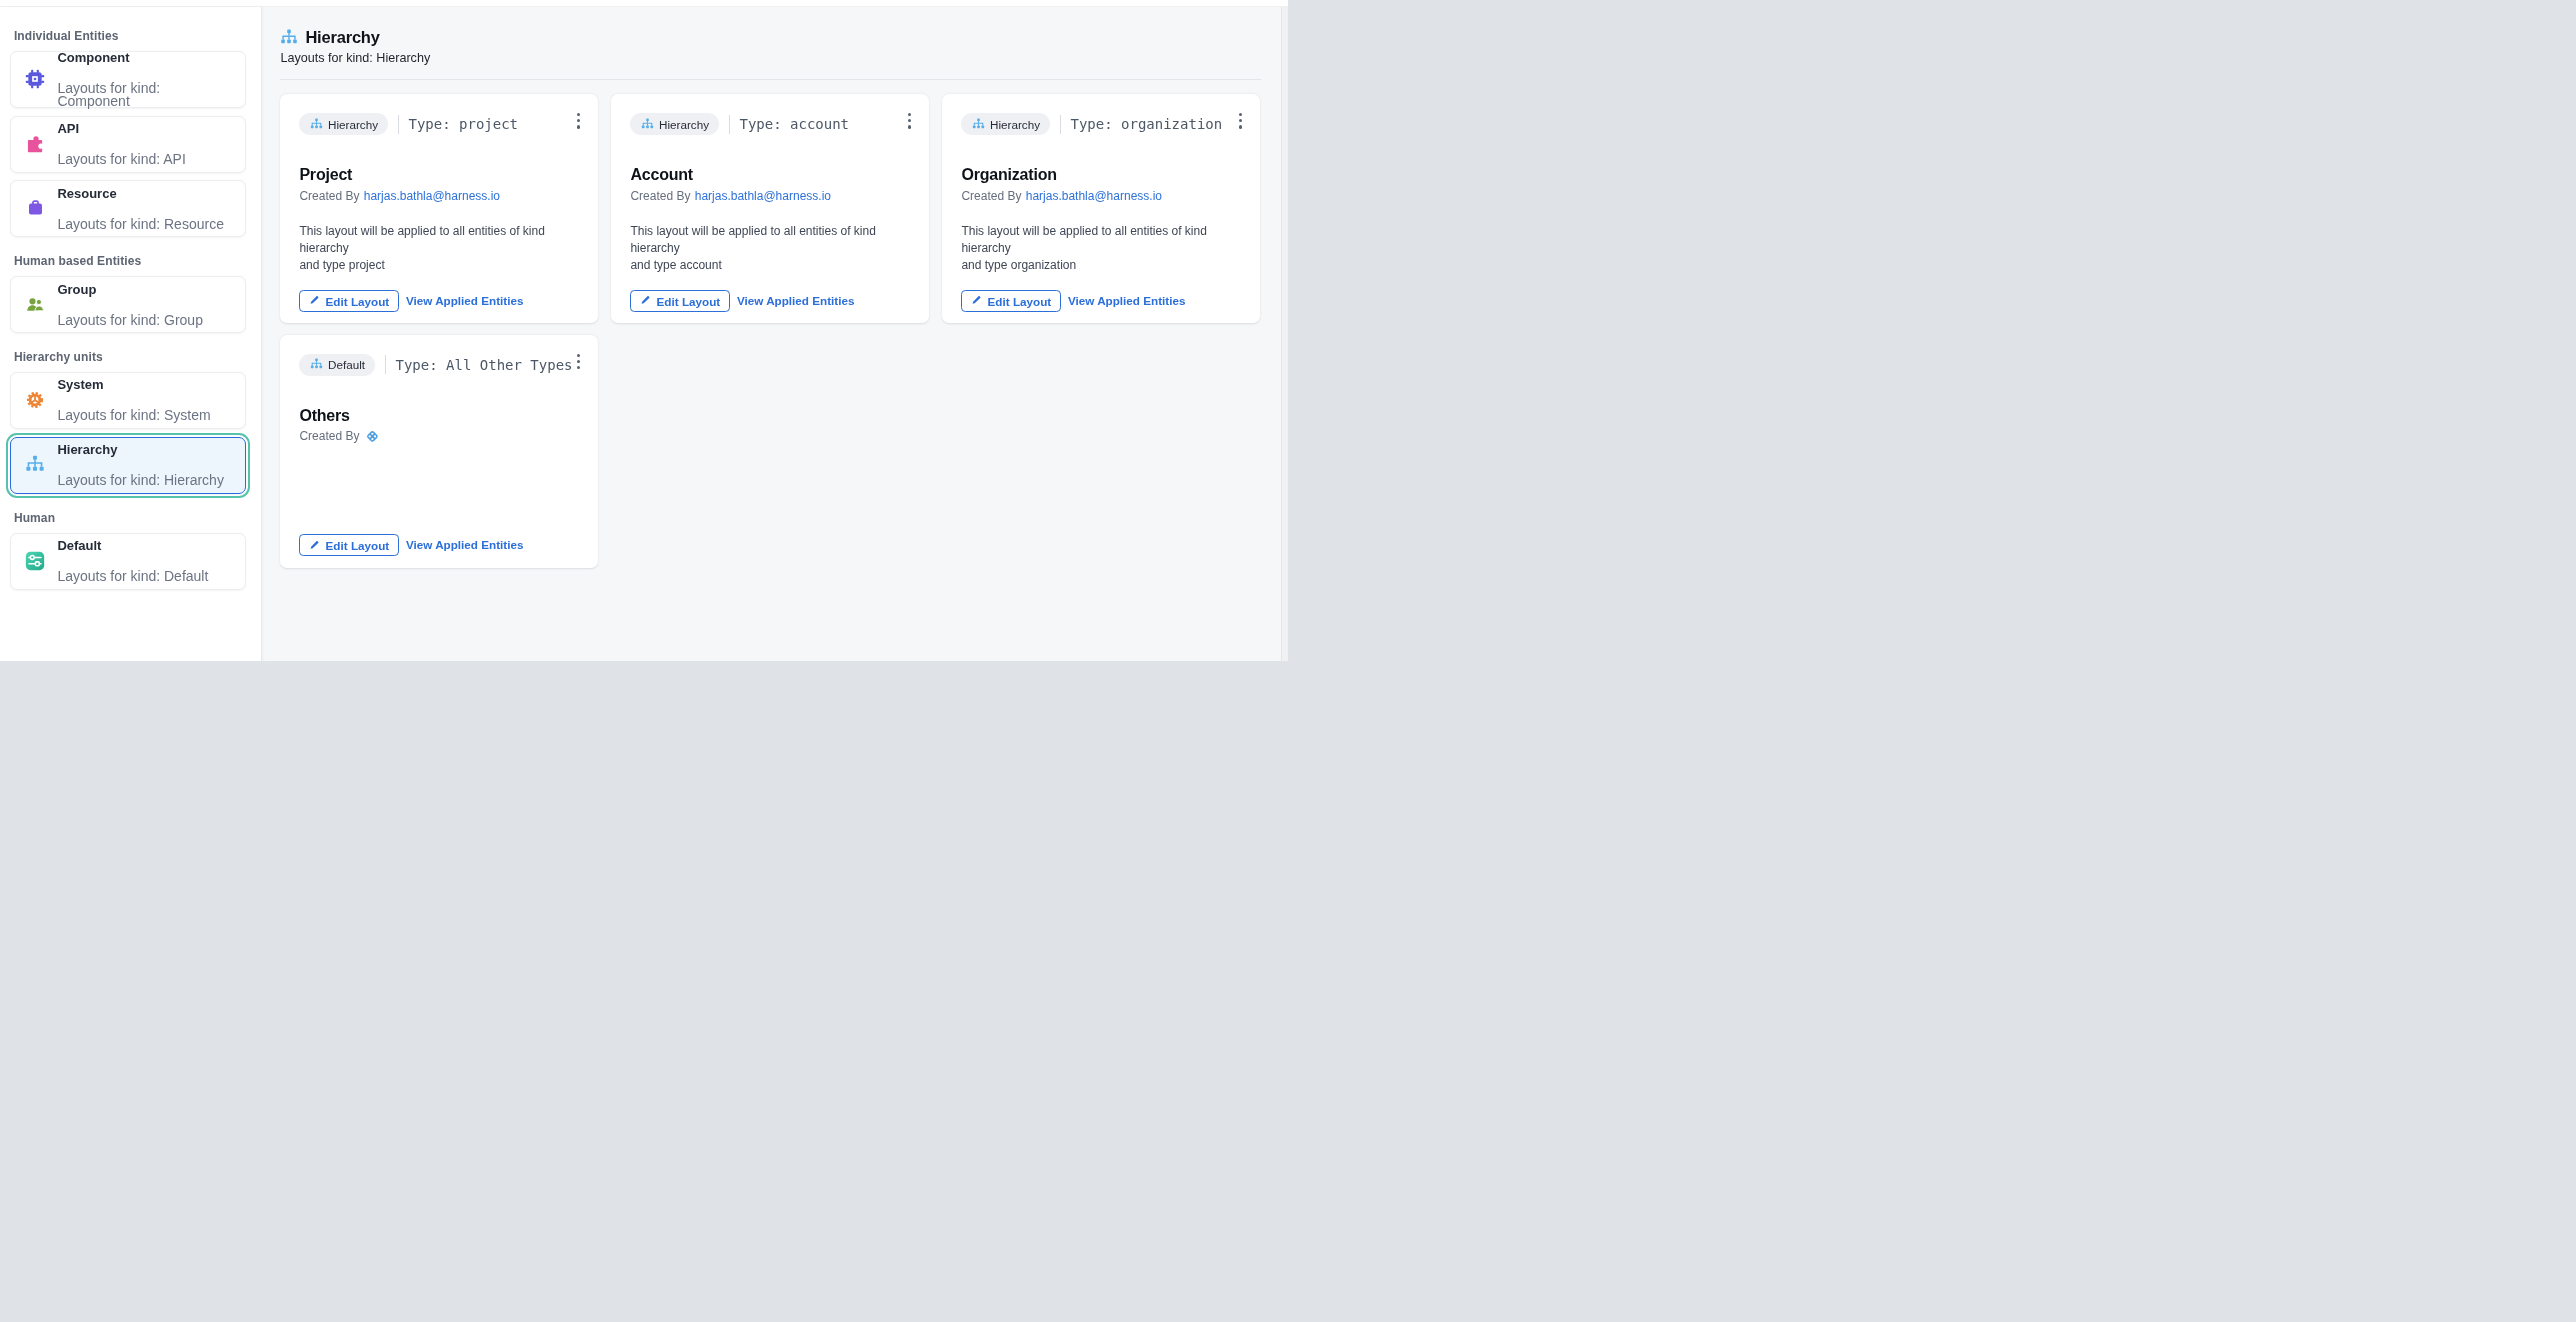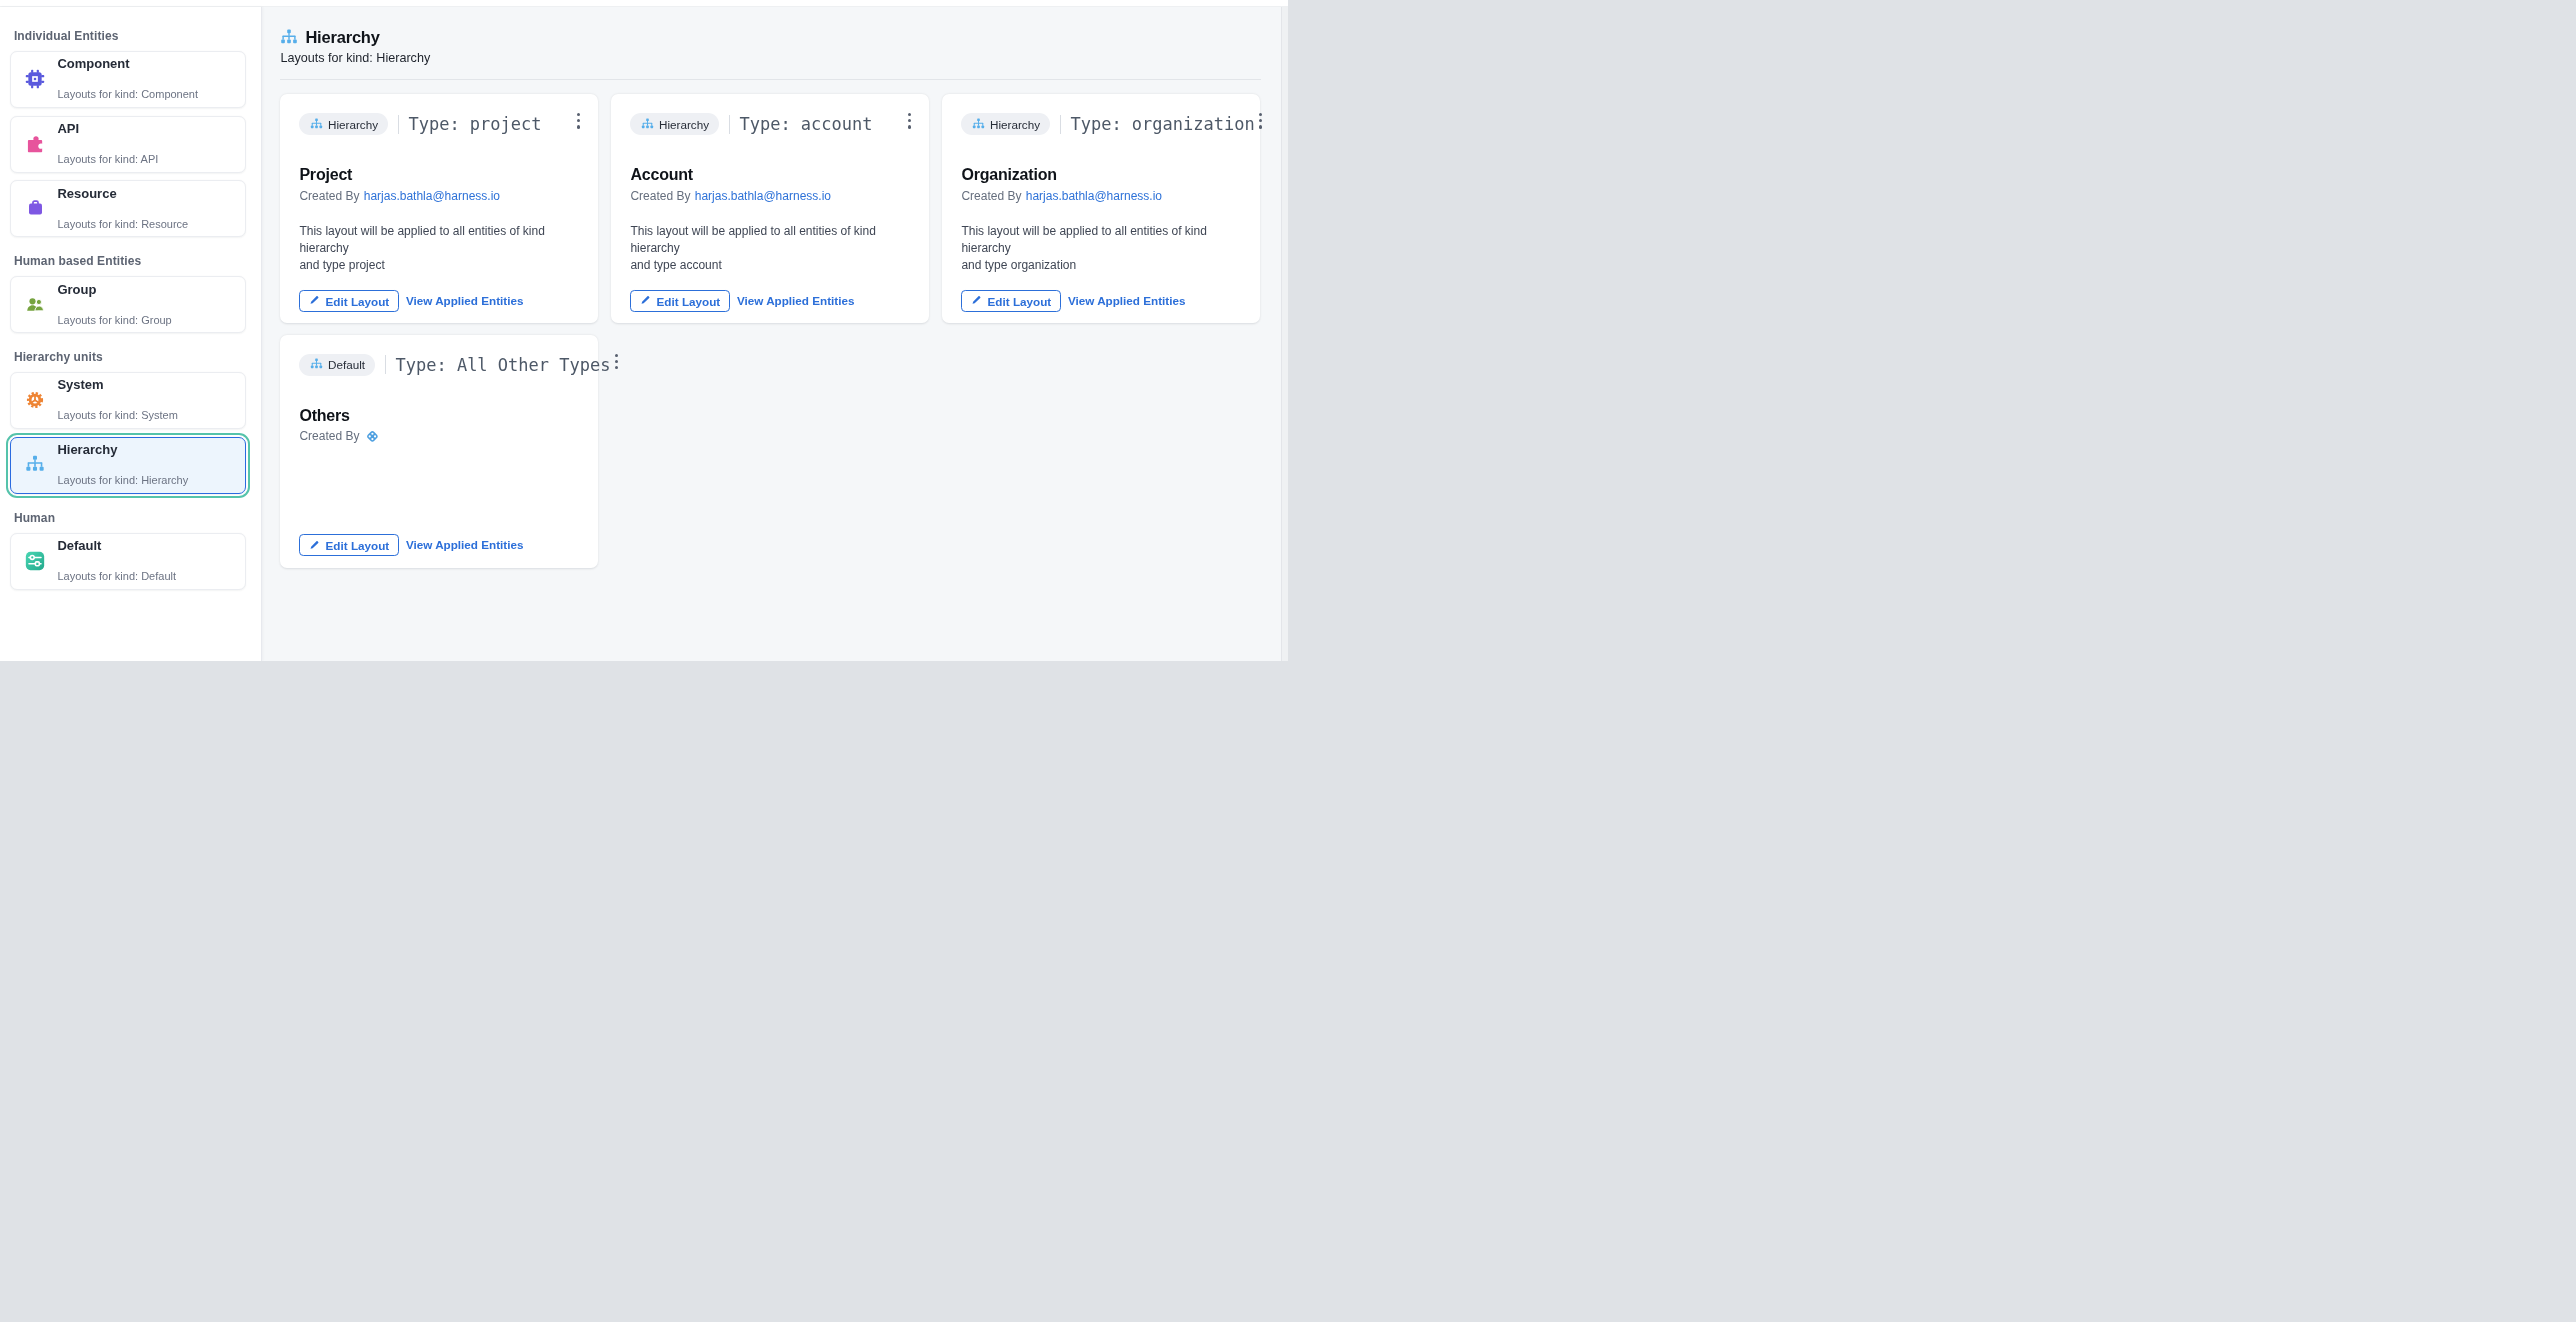--- a/index.html
+++ b/index.html
@@ -29,21 +29,21 @@
     padding:0 10.4px 0 14px;margin-bottom:7.8px;cursor:pointer;
   }
   .side-card:last-child{margin-bottom:0;}
   .side-card.selected{
     background:#edf5fd;border:0.9px solid #2b6be0;
     outline:2.6px solid #55c3ab;outline-offset:2.6px;
   }
   .side-icon{flex:0 0 20px;width:20px;height:20px;display:flex;align-items:center;justify-content:center;}
   .side-text{display:flex;flex-direction:column;gap:17px;min-width:0;}
   .side-title{font-size:13px;font-weight:600;color:#252b37;line-height:14px;}
-  .side-sub{font-size:11px;color:#6c7383;line-height:13px;}
+  .side-sub{font-size:14px;color:#6c7383;line-height:13px;}
 
   
   .main{position:absolute;top:7px;left:263px;right:6px;bottom:0;padding:21px 0 0 17.4px;box-sizing:border-box;}
   .scroll-strip{position:absolute;top:7px;right:0;bottom:0;width:6px;background:#eff1f3;border-left:0.9px solid #e3e5e9;}
   .main-header{margin-bottom:0;}
   .header-title-row{display:flex;align-items:center;gap:7px;}
   .header-icon{width:18px;height:18px;display:inline-flex;}
   .page-title{font-size:16.5px;font-weight:700;color:#10141a;margin:0;letter-spacing:-0.2px;}
   .page-subtitle{font-size:12.6px;color:#1d222b;margin-top:4.3px;}
   .header-divider{border:none;border-top:0.9px solid #e2e5e9;margin:14px 21px 0 0;}
@@ -60,21 +60,21 @@
   .card.tall{height:233px;}
   .card-top{display:flex;align-items:center;height:22px;}
   .badge{
     display:inline-flex;align-items:center;gap:5.2px;height:22px;padding:0 10.4px;border-radius:11.3px;
     background:#eef0f4;font-size:11.7px;font-weight:500;color:#272d38;white-space:nowrap;
   }
   .badge-icon{width:13px;height:13px;display:inline-flex;}
   .vdiv{width:0.9px;height:19px;background:#d9dde3;margin:0 9.6px;flex:0 0 0.9px;}
   .type-text{
     font-family:"DejaVu Sans Mono","Liberation Mono",monospace;
-    font-size:17px;color:#4d5867;white-space:nowrap;
+    font-size:14px;color:#4d5867;white-space:nowrap;
   }
   .dots{
     margin-left:auto;background:none;border:none;cursor:pointer;display:flex;flex-direction:column;
     gap:3px;padding:3.5px 4.3px;align-self:flex-start;margin-top:-3.5px;margin-right:-5.2px;
   }
   .dots i{width:3.1px;height:3.1px;border-radius:50%;background:#575f6e;display:block;}
   .card-title{font-size:16px;font-weight:700;color:#0f1319;margin:30px 0 0 0;line-height:19px;letter-spacing:-0.2px;}
   .created{margin-top:4.3px;font-size:12px;color:#656e7d;line-height:15.6px;display:flex;align-items:center;gap:4.3px;}
   .created a{color:#2e72d8;text-decoration:none;cursor:pointer;}
   .creator-avatar{width:14.8px;height:14.8px;display:inline-flex;margin-left:1.7px;}

